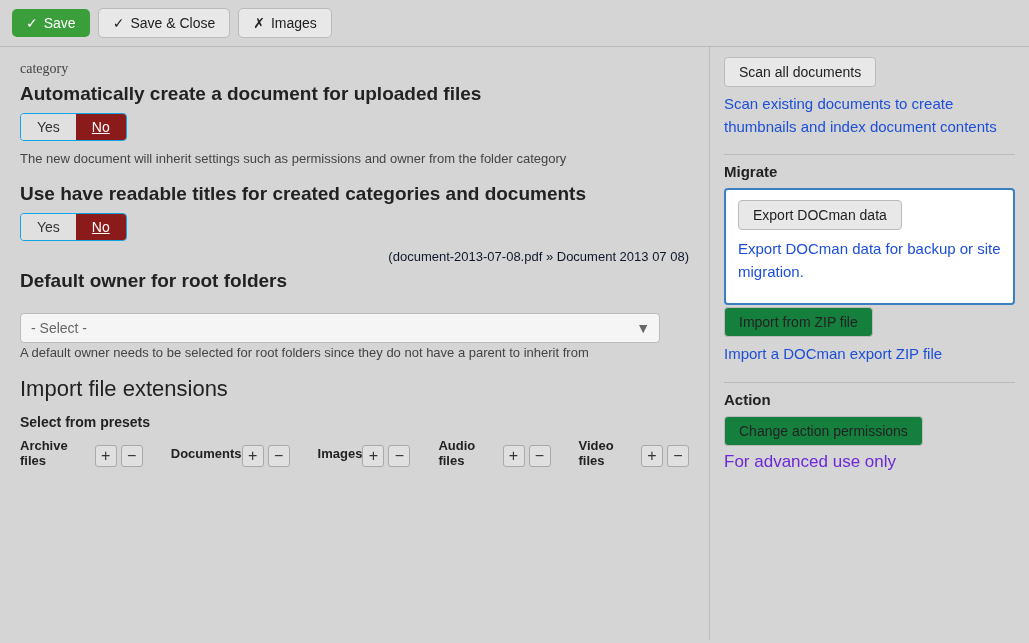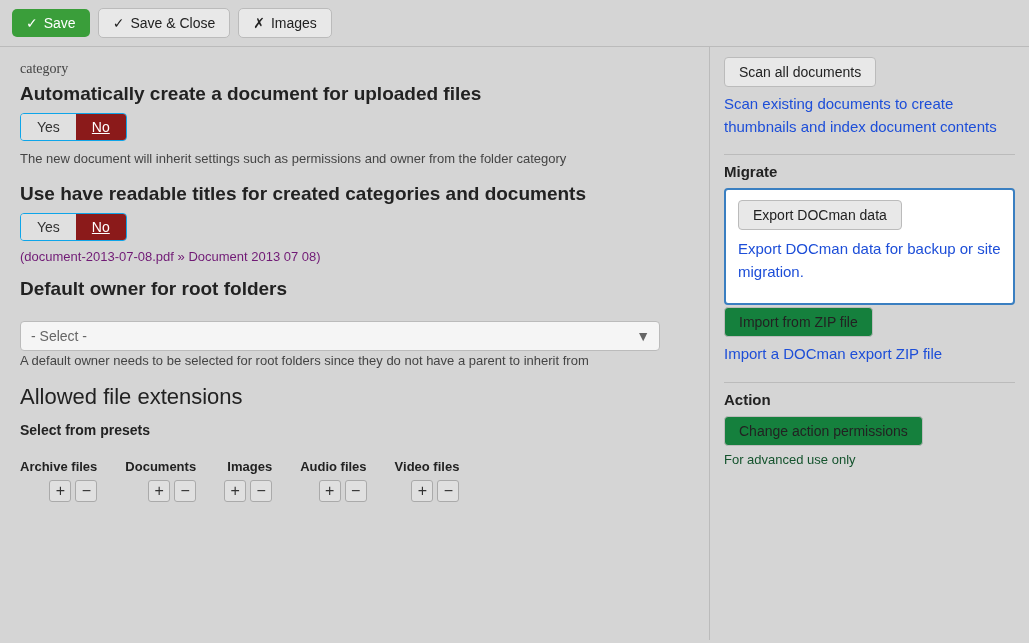--- a/index.html
+++ b/index.html
@@ -114,22 +114,23 @@
 
     .description-text {
       font-size: 13px;
       color: #444;
       margin-bottom: 14px;
       line-height: 1.5;
     }
 
     .breadcrumb-text {
       font-size: 13px;
-      color: #701a75;
-      margin-bottom: 14px;
+      color: #0f172a;
+      margin-bottom: 6px;
+      text-align: right;
     }
     .select-field {
       width: 100%;
       padding: 6px 10px;
       font-size: 14px;
       border: 1px solid #bbb;
       border-radius: 4px;
       background: #f5f5f5;
       color: #666;
       appearance: none;
@@ -162,23 +163,22 @@
       font-weight: 600;
       margin-bottom: 8px;
     }
 
     .file-ext-cols {
       display: flex;
       gap: 28px;
     }
     .file-ext-col {
       display: flex;
-      flex-direction: column;
-      align-items: flex-end;
-      margin-top: 13px;
+      flex-direction: row;
+      align-items: center;
     }
     .file-ext-header {
       font-size: 13px;
       font-weight: 600;
       margin-bottom: 6px;
     }
     .plus-minus-group {
       display: flex;
       gap: 4px;
     }
@@ -234,22 +234,22 @@
       padding: 10px 12px;
       margin-bottom: 2px;
     }
     .migrate-card .action-btn {
       border: 1px solid #bbb;
       background: #e8e8e8;
       margin-bottom: 8px;
     }
 
     .advanced-text {
-      color: #14532d;
-      font-size: 13px;
+      color: #6d28d9;
+      font-size: 17px;
     }
 
     .divider {
       border: none;
       border-top: 1px solid #bbb;
       margin: 8px 0;
     }
 
     .scan-btn {
       display: inline-block;
@@ -303,21 +303,21 @@
 
     <div class="section-title">Default owner for root folders</div>
     <div class="select-wrapper">
       <select class="select-field">
         <option>- Select -</option>
       </select>
       <span class="select-arrow">▼</span>
     </div>
     <div class="description-text">A default owner needs to be selected for root folders since they do not have a parent to inherit from</div>
 
-    <div class="section-heading">Allowed file extensions</div>
+    <div class="section-heading">Import file extensions</div>
     <div class="presets-label">Select from presets</div>
     <div class="file-ext-cols">
       <div class="file-ext-col">
         <div class="file-ext-header">Archive files</div>
         <div class="plus-minus-group">
           <button class="pm-btn">+</button>
           <button class="pm-btn">−</button>
         </div>
       </div>
       <div class="file-ext-col">

